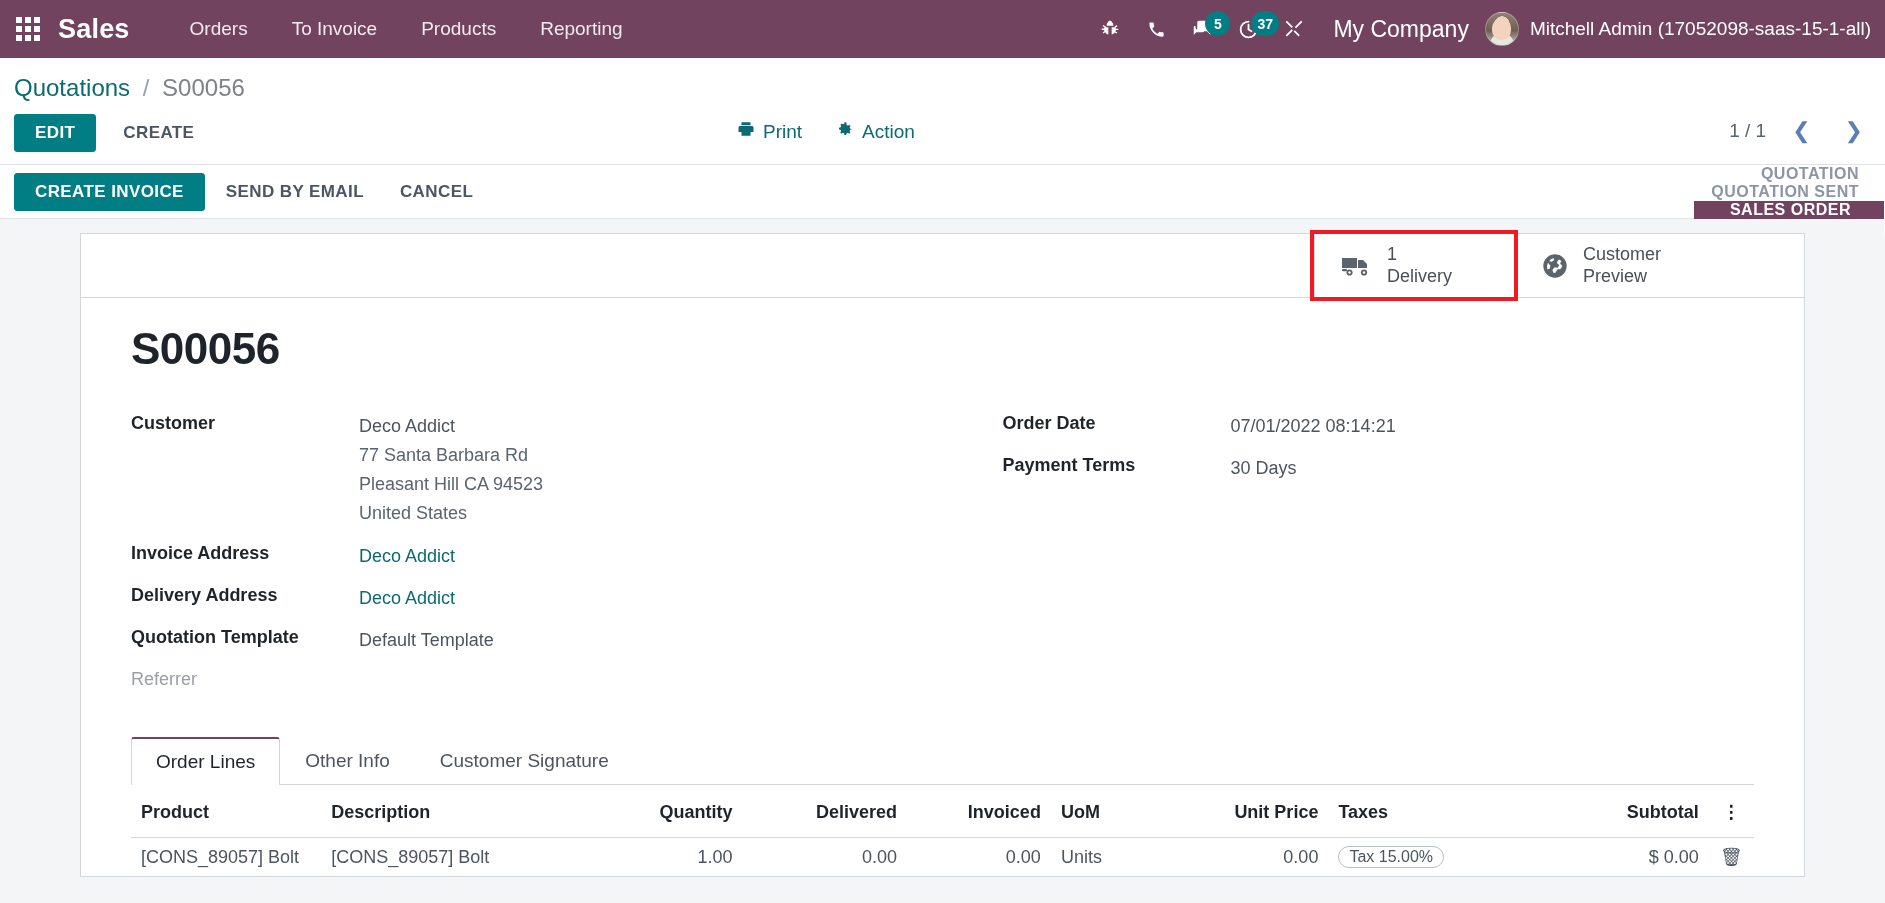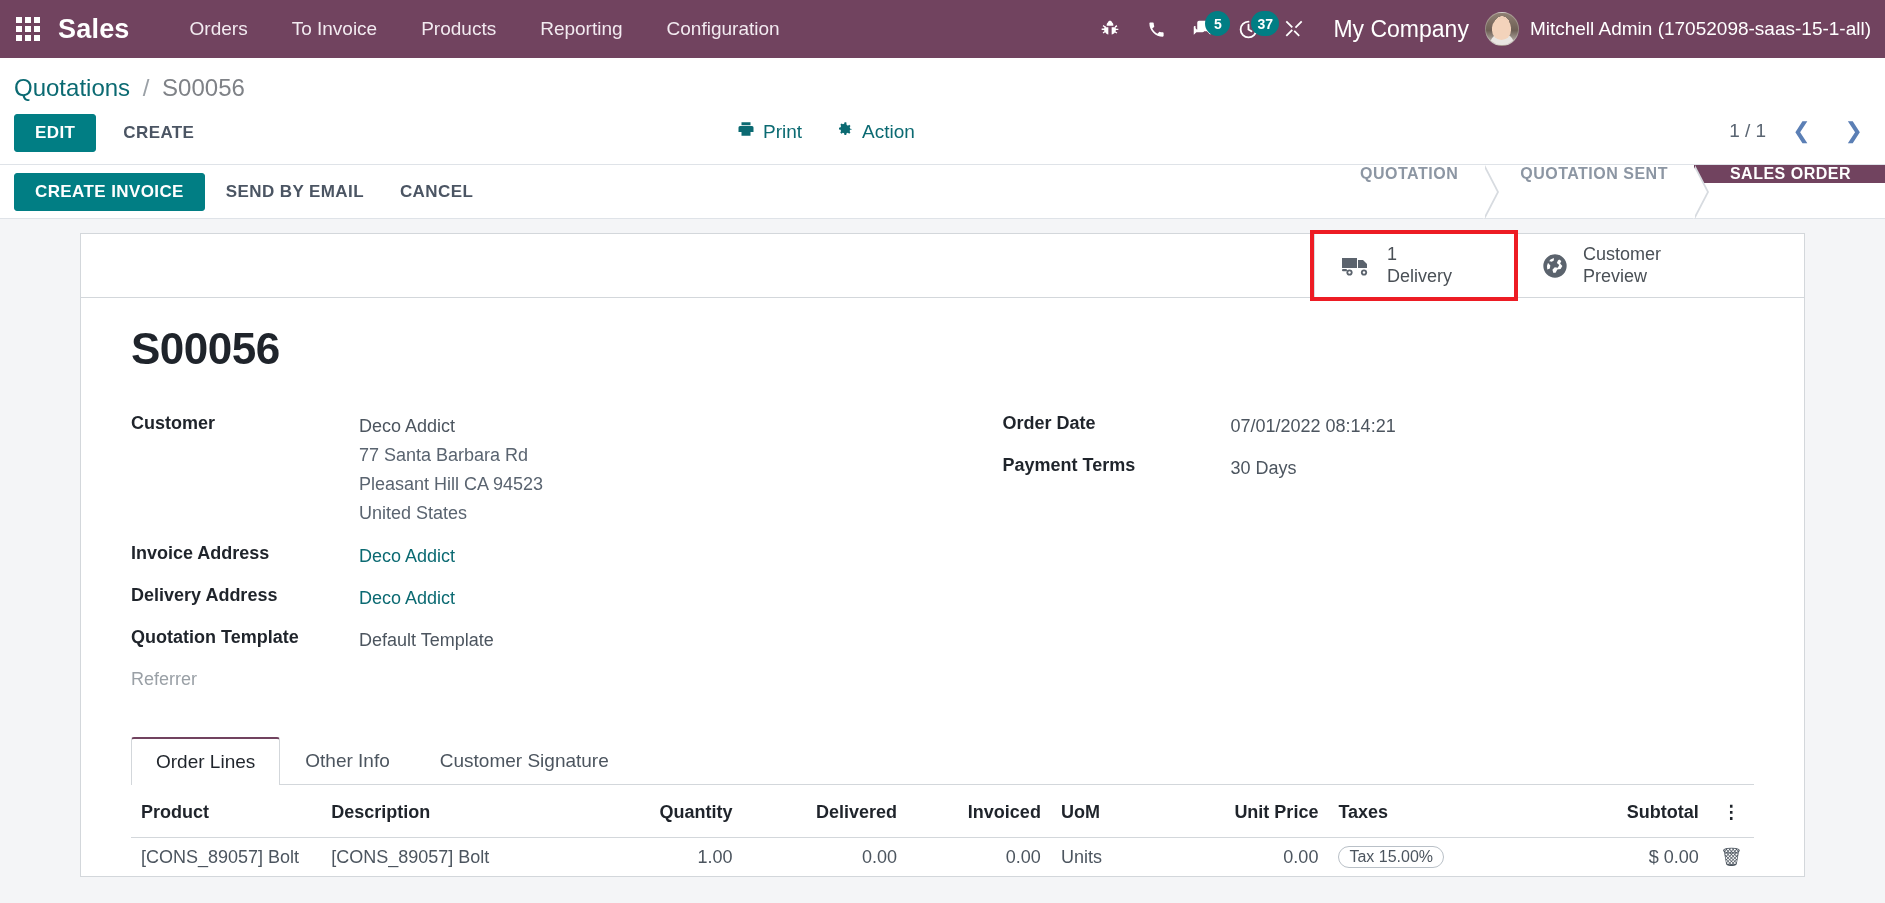--- a/index.html
+++ b/index.html
@@ -139,21 +139,21 @@
     background: #ffffff;
     display: flex; align-items: center;
     padding: 0 0 0 14px;
     height: 54px;
     border-bottom: 1px solid #dfe3e8;
     position: relative;
   }
   .sb-actions { display: flex; align-items: center; gap: 6px; }
   .statusbar {
     position: absolute; right: 0; top: 0;
-    height: 54px; display: flex; align-items: flex-start;
+    height: 54px; display: flex; align-items: flex-end; flex-direction: column;
   }
   .stage {
     display: flex; align-items: center;
     padding: 0 26px 0 36px;
     font-size: 16px; font-weight: 700; letter-spacing: .5px;
     color: #8c96a3;
     background: #fff;
     position: relative;
     text-transform: uppercase;
     cursor: pointer;
@@ -286,21 +286,20 @@
         <i></i>
         <i></i>
     </div>
   </div>
   <div class="brand">Sales</div>
   <div class="menu-items">
     <div class="mi">Orders</div>
     <div class="mi">To Invoice</div>
     <div class="mi">Products</div>
     <div class="mi">Reporting</div>
-    <div class="mi">Configuration</div>
   </div>
 
   <div class="nav-right">
     <div class="nav-icon">
       <svg width="20" height="20" viewBox="0 0 24 24" fill="#ffffff">
         <path d="M12 2c-1 0-1.8.6-2.2 1.4l-.6 1.2C8.5 5 8 5.8 8 6.8V8h8V6.8c0-1-.5-1.8-1.2-2.2l-.6-1.2C13.8 2.6 13 2 12 2zM6.2 8.6 4 7.3l-.8 1.4 2.1 1.2c-.2.5-.3 1-.3 1.6H2v1.6h3c0 .6.1 1.1.3 1.6l-2.1 1.2.8 1.4 2.2-1.3C7 17.5 8.4 18.4 10 18.7V10H7v-.4c0-.4.1-.7.2-1zM14 10v8.7c1.6-.3 3-1.2 3.8-2.5l2.2 1.3.8-1.4-2.1-1.2c.2-.5.3-1 .3-1.6h3v-1.6h-3c0-.6-.1-1.1-.3-1.6l2.1-1.2L20 7.3l-2.2 1.3c.1.3.2.6.2 1V10z"></path>
       </svg>
     </div>
     <div class="nav-icon">
       <svg width="19" height="19" viewBox="0 0 24 24" fill="#ffffff">

